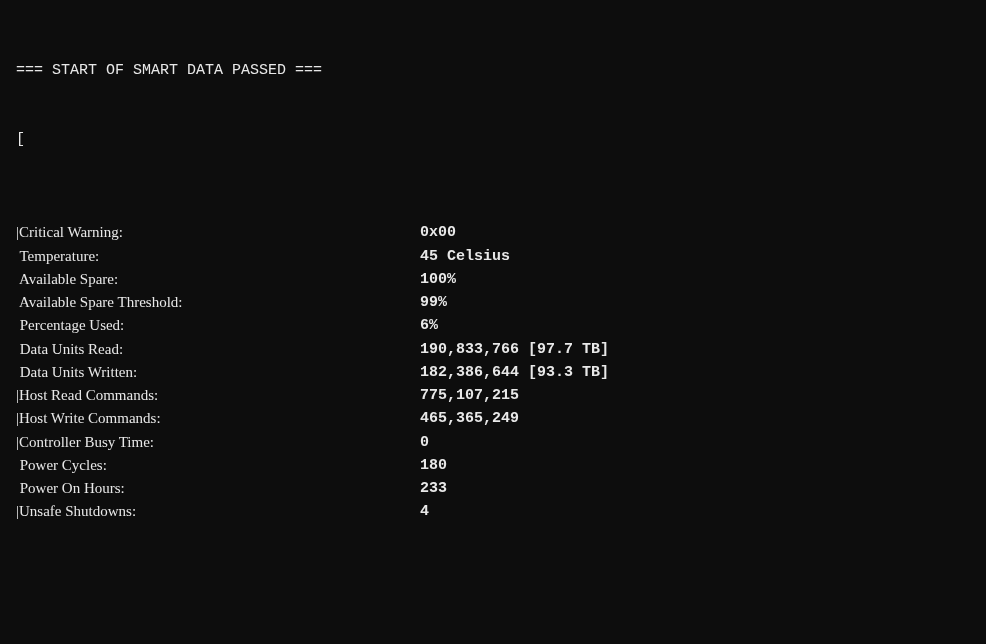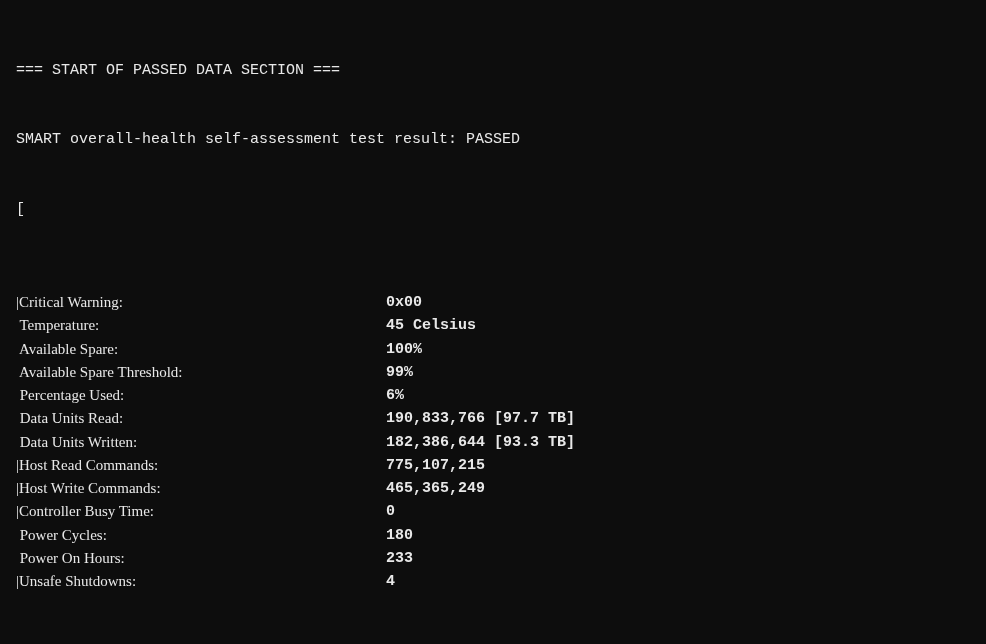--- a/index.html
+++ b/index.html
@@ -30,35 +30,33 @@
 
     .label-col {
       display: inline-block;
       min-width: 370px;
       font-family: Liberation Serif, serif;
     }
 
     .value-col {
       display: inline-block;
       font-weight: bold;
+      margin-left: 34px;
     }
 
     .bold {
       font-weight: bold;
     }
   </style>
 </head>
 <body>
 
 <div class="terminal-output">
   <div class="line">
-    <span>=== START OF PASSED DATA SECTION ===</span>
-  </div>
-  <div class="line">
-    <span>SMART overall-health self-assessment test result: PASSED</span>
+    <span>=== START OF SMART DATA PASSED ===</span>
   </div>
   <div class="line">
     <span>[</span>
   </div>
 
   <div id="data-rows"><div class="line"><span class="label-col">|Critical Warning:</span><span class="value-col bold">0x00</span></div><div class="line"><span class="label-col"> Temperature:</span><span class="value-col bold">45 Celsius</span></div><div class="line"><span class="label-col"> Available Spare:</span><span class="value-col bold">100%</span></div><div class="line"><span class="label-col"> Available Spare Threshold:</span><span class="value-col bold">99%</span></div><div class="line"><span class="label-col"> Percentage Used:</span><span class="value-col bold">6%</span></div><div class="line"><span class="label-col"> Data Units Read:</span><span class="value-col bold">190,833,766 [97.7 TB]</span></div><div class="line"><span class="label-col"> Data Units Written:</span><span class="value-col bold">182,386,644 [93.3 TB]</span></div><div class="line"><span class="label-col">|Host Read Commands:</span><span class="value-col bold">775,107,215</span></div><div class="line"><span class="label-col">|Host Write Commands:</span><span class="value-col bold">465,365,249</span></div><div class="line"><span class="label-col">|Controller Busy Time:</span><span class="value-col bold">0</span></div><div class="line"><span class="label-col"> Power Cycles:</span><span class="value-col bold">180</span></div><div class="line"><span class="label-col"> Power On Hours:</span><span class="value-col bold">233</span></div><div class="line"><span class="label-col">|Unsafe Shutdowns:</span><span class="value-col bold">4</span></div></div>
 
   
   
 </div>

